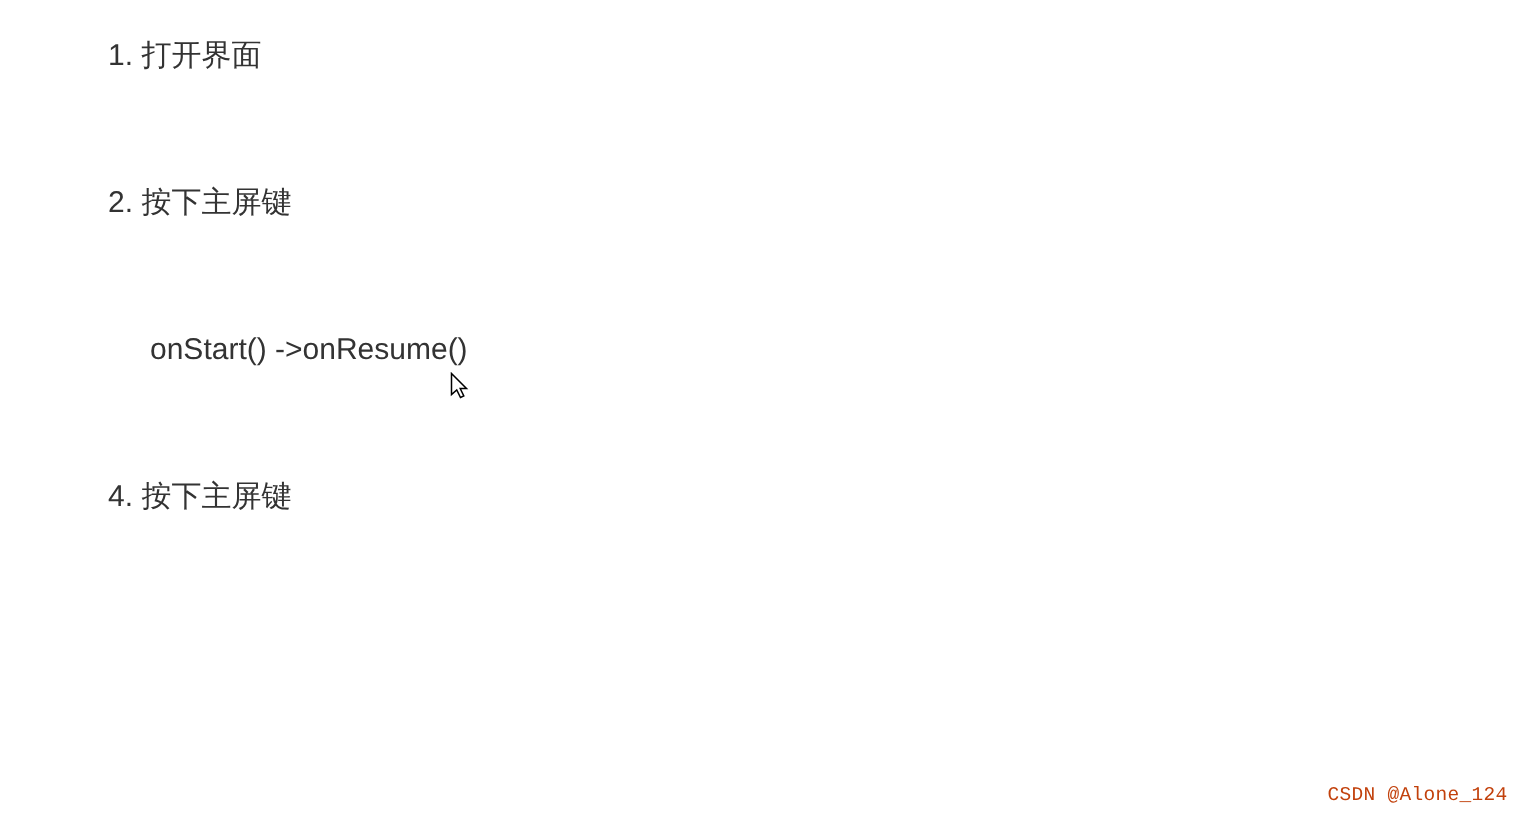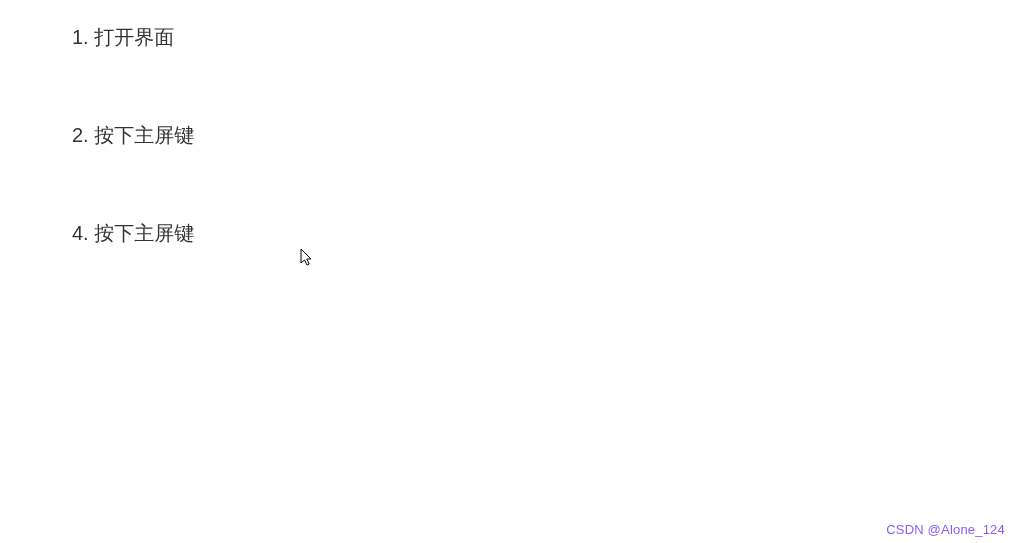--- a/index.html
+++ b/index.html
@@ -31,38 +31,39 @@
     .cursor {
       position: absolute;
       left: 300px;
       top: 248px;
       pointer-events: none;
     }
     .watermark {
       position: absolute;
       right: 12px;
       bottom: 6px;
-      color: #8b5cf6;
+      color: #c2410c;
       font-size: 13px;
-      font-family: Liberation Sans, sans-serif;
+      font-family: Liberation Mono, monospace;
       letter-spacing: 0.2px;
     }
   </style>
 </head>
 <body>
 
 <div class="item">
   <div class="item-title"><span>1. </span><span>打开界面</span></div>
 </div>
 
 <div class="item">
   <div class="item-title"><span>2. </span><span>按下主屏键</span></div>
 </div>
 
 <div class="item">
+  <div class="item-detail">onStart() -&gt;onResume()</div>
 </div>
 
 <div class="item">
   <div class="item-title"><span>4. </span><span>按下主屏键</span></div>
 </div>
 
 <div class="cursor">
   <svg width="16" height="20" viewBox="0 0 16 20">
     <path d="M 1 1 L 1 15 L 4.5 12 L 7 17 L 9.2 16 L 6.8 11 L 11 11 Z" fill="#ffffff" stroke="#000000" stroke-width="1"></path>
   </svg>

